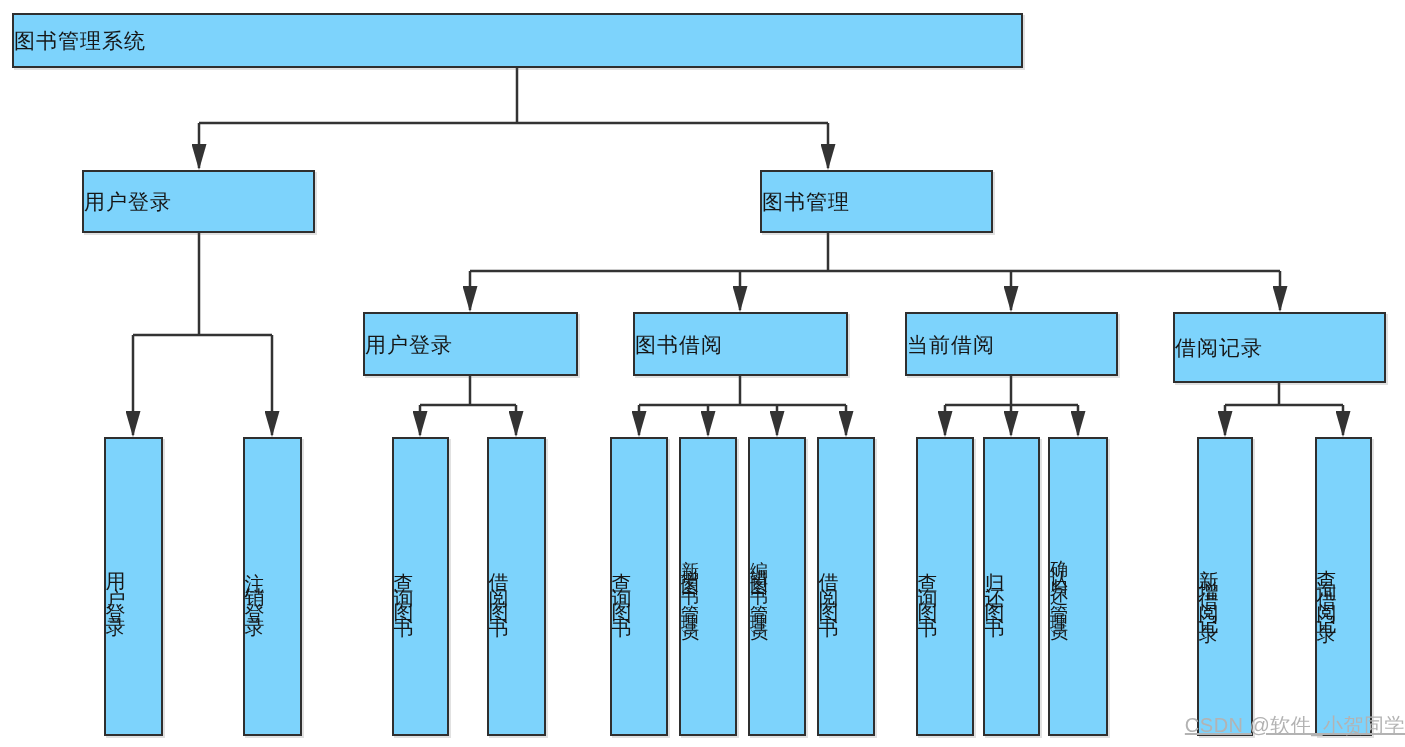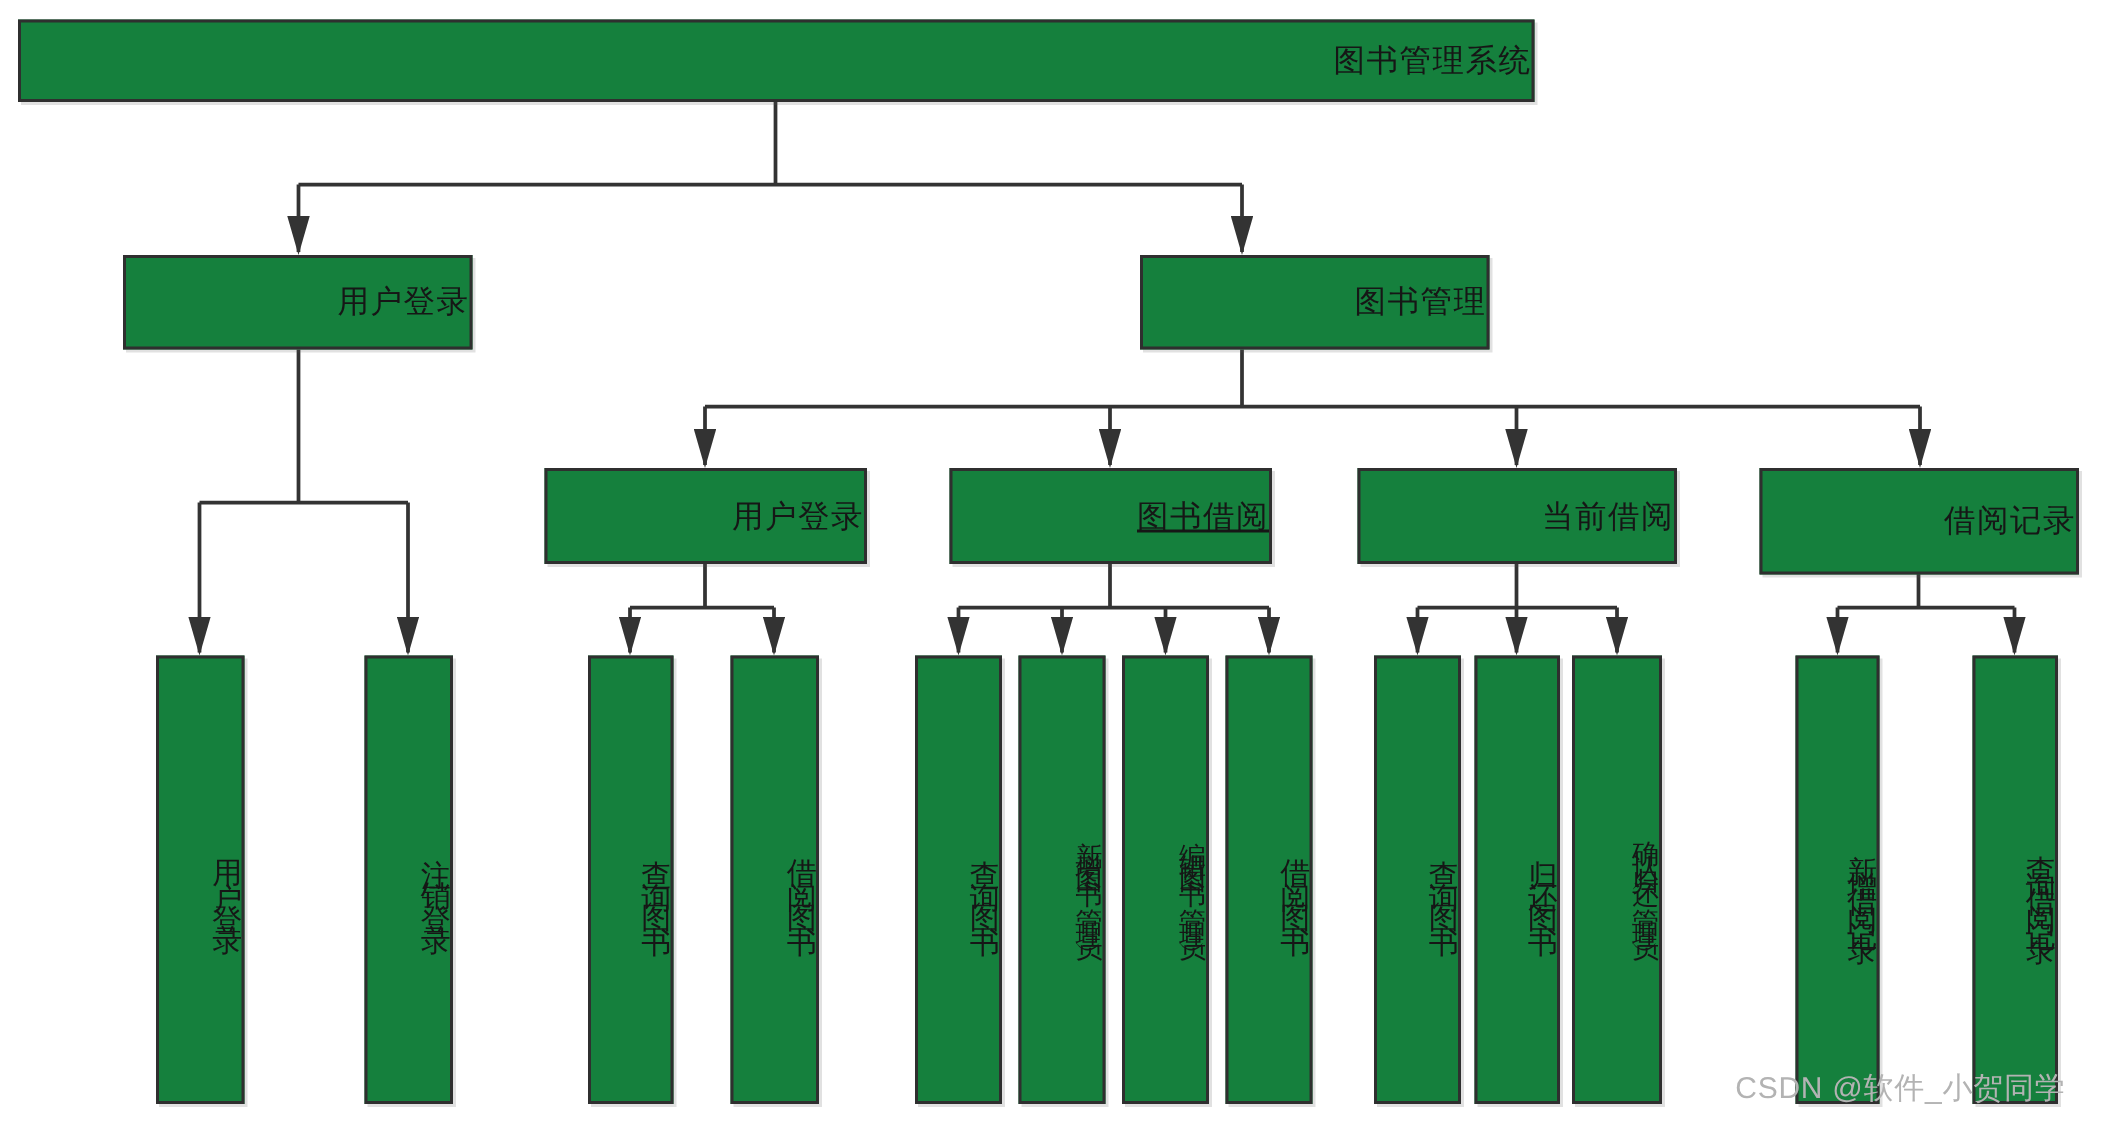--- a/index.html
+++ b/index.html
@@ -2,23 +2,23 @@
 <html><head>
 <meta charset="utf-8">
 <style>
   html,body{margin:0;padding:0;background:#ffffff;}
   body{font-family:"Liberation Sans","DejaVu Sans",sans-serif;}
   #stage{position:relative;width:1405px;height:747px;background:#ffffff;overflow:hidden;}
   #wires{position:absolute;left:0;top:0;z-index:0;}
   .node{
     position:absolute;
     box-sizing:border-box;
-    background:#15803d;
+    background:#7dd3fc;
     border:2.5px solid #2f2f2f;
-    display:flex;align-items:center;justify-content:flex-end;
+    display:flex;align-items:center;justify-content:flex-start;
     color:#161616;
     z-index:1;
     box-shadow:2px 2px 0 rgba(90,90,90,0.18);
   }
   .hlabel{
     font-size:21px;
     letter-spacing:1px;
     white-space:nowrap;
     line-height:1;
   }
@@ -26,27 +26,28 @@
     writing-mode:vertical-rl;
     text-orientation:mixed;
     line-height:1;
     white-space:nowrap;
   }
   .v-short{font-size:20px;letter-spacing:15px;}
   .v-med{font-size:20px;letter-spacing:11px;}
   .v-long{font-size:18px;letter-spacing:9px;}
   .watermark{
     position:absolute;
-    right:28px;
+    right:0;
     bottom:8px;
     z-index:2;
     color:#b3b3b3;
     font-size:20px;
     letter-spacing:0.5px;
     white-space:nowrap;
+    text-decoration:underline;
   }
 </style>
 </head>
 <body>
 
 <div id="stage">
 
   <svg id="wires" width="1405" height="747" viewBox="0 0 1405 747">
     <defs>
       <marker id="arr" markerUnits="userSpaceOnUse" markerWidth="26" markerHeight="15" viewBox="0 0 26 15" refX="24" refY="7.5" orient="auto">
@@ -104,21 +105,21 @@
   <div class="node" style="left:82px;top:170px;width:233px;height:63px;">
     <span class="hlabel">用户登录</span>
   </div>
   <div class="node" style="left:712px;top:170px;width:233px;height:63px;margin-left:48px;">
     <span class="hlabel">图书管理</span>
   </div>
 
   <div class="node" style="left:363px;top:312px;width:215px;height:64px;">
     <span class="hlabel">用户登录</span>
   </div>
-  <div class="node" style="left:633px;top:312px;width:215px;height:64px;text-decoration:underline;">
+  <div class="node" style="left:633px;top:312px;width:215px;height:64px;">
     <span class="hlabel">图书借阅</span>
   </div>
   <div class="node" style="left:905px;top:312px;width:213px;height:64px;">
     <span class="hlabel">当前借阅</span>
   </div>
   <div class="node" style="left:1173px;top:312px;width:213px;height:71px;">
     <span class="hlabel">借阅记录</span>
   </div>
 
   <div class="node" style="left:104px;top:437px;width:59px;height:299px;">

